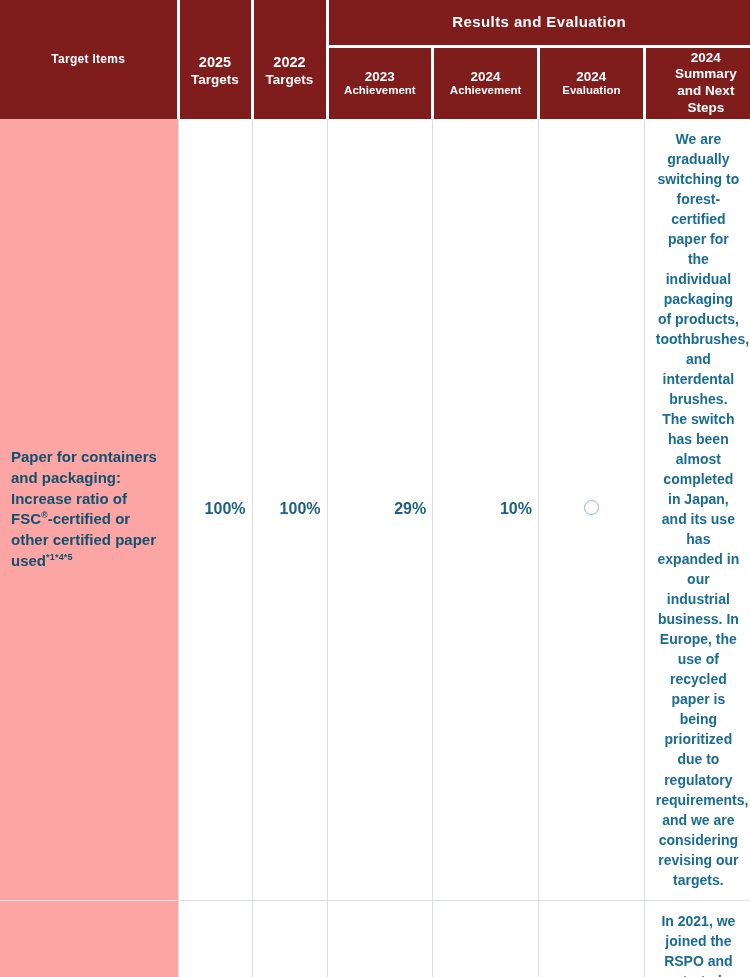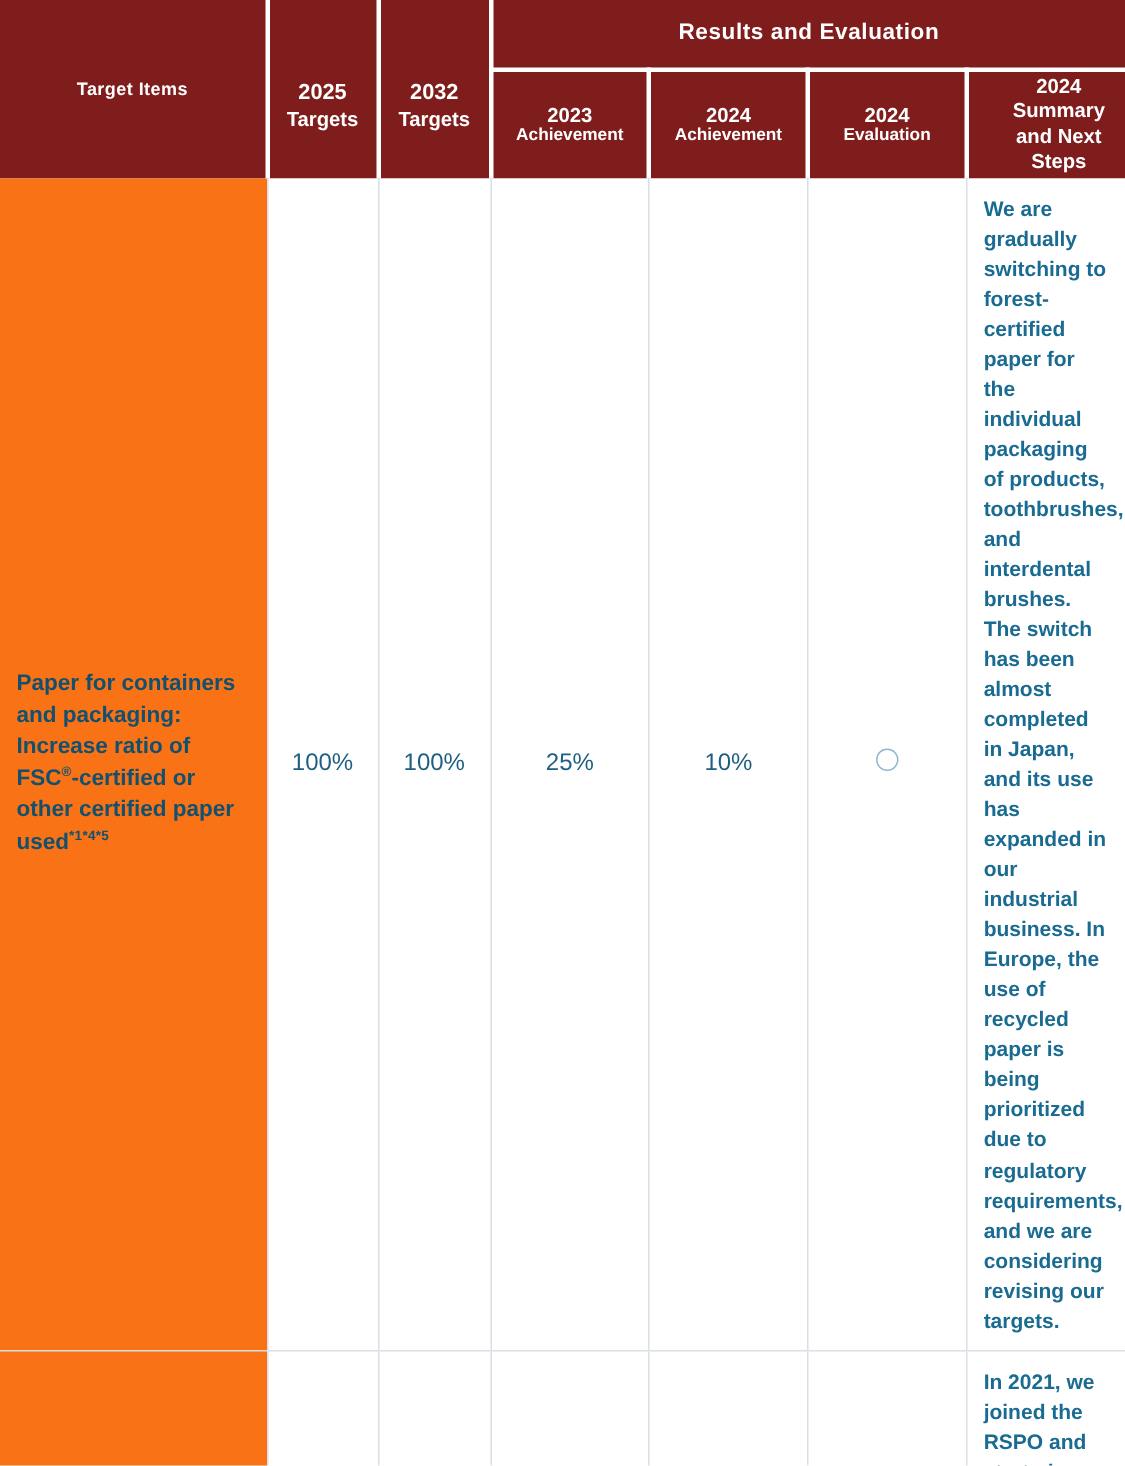--- a/index.html
+++ b/index.html
@@ -43,46 +43,46 @@
 
   
   .body-row td {
     border-bottom:1px solid #d9dfe3;
     border-left:1px solid #d9dfe3;
     vertical-align:middle;
     padding:8px 6px;
   }
   .body-row td.col-target {
     border-left:0;
-    background:#f97316;
+    background:#fca5a5;
     color:#12506e;
     font-weight:bold;
     font-size:15px;
     line-height:1.38;
     padding:22px 11px;
     text-align:left;
   }
   .body-row td.col-num {
     background:#ffffff;
     color:#1d5f80;
     font-size:16px;
-    text-align:center;
-    font-weight:normal;
+    text-align:right;
+    font-weight:bold;
   }
   .body-row td.col-eval {
     background:#ffffff;
     text-align:center;
   }
   .body-row td.col-summary {
     background:#ffffff;
     color:#1a6b92;
     font-size:14px;
     font-weight:bold;
     line-height:1.43;
-    text-align:left;
+    text-align:center;
     vertical-align:top;
     padding:10px 9px 10px 11px;
   }
   .sup { font-size:9px; vertical-align:super; font-weight:bold; letter-spacing:0.2px; }
   .reg { font-size:9px; vertical-align:super; }
   .eval-circle {
     display:inline-block;
     width:15px; height:15px;
     border:1.6px solid #8fb8cc;
     border-radius:50%;
@@ -93,21 +93,21 @@
 
 <table class="sustainability-table">
   <thead>
     <tr>
       <th class="hdr-cell first hdr-target-items" rowspan="2" style="width:178px;">Target Items</th>
       <th class="hdr-cell hdr-year" rowspan="2" style="width:74px;">
         <span class="big">2025</span>
         <span>Targets</span>
       </th>
       <th class="hdr-cell hdr-year" rowspan="2" style="width:75px;">
-        <span class="big">2032</span>
+        <span class="big">2022</span>
         <span>Targets</span>
       </th>
       <th class="hdr-cell hdr-group" colspan="4">Results and Evaluation</th>
     </tr>
     <tr>
       <th class="hdr-cell hdr-sub" style="width:83px;">
         <span class="big">2023</span>
         <span>Achievement</span>
       </th>
       <th class="hdr-cell hdr-sub" style="width:81px;">
@@ -123,21 +123,21 @@
         <span style="display:block;">and Next Steps</span>
       </th>
     </tr>
   </thead>
   <tbody>
 
     <tr class="body-row">
       <td class="col-target"><span>Paper for containers and packaging: Increase ratio of FSC</span><span class="reg">®</span><span>-certified or other certified paper used</span><span class="sup">*1*4*5</span></td>
       <td class="col-num">100%</td>
       <td class="col-num">100%</td>
-      <td class="col-num">25%</td>
+      <td class="col-num">29%</td>
       <td class="col-num">10%</td>
       <td class="col-eval">
         <span class="eval-circle"></span>
       </td>
       <td class="col-summary">We are gradually switching to forest-certified paper for the individual packaging of products, toothbrushes, and interdental brushes. The switch has been almost completed in Japan, and its use has expanded in our industrial business. In Europe, the use of recycled paper is being prioritized due to regulatory requirements, and we are considering revising our targets.</td>
     </tr>
 
     <tr class="body-row">
       <td class="col-target"><span class="reg"></span><span></span></td>
       <td class="col-num">50%</td>

